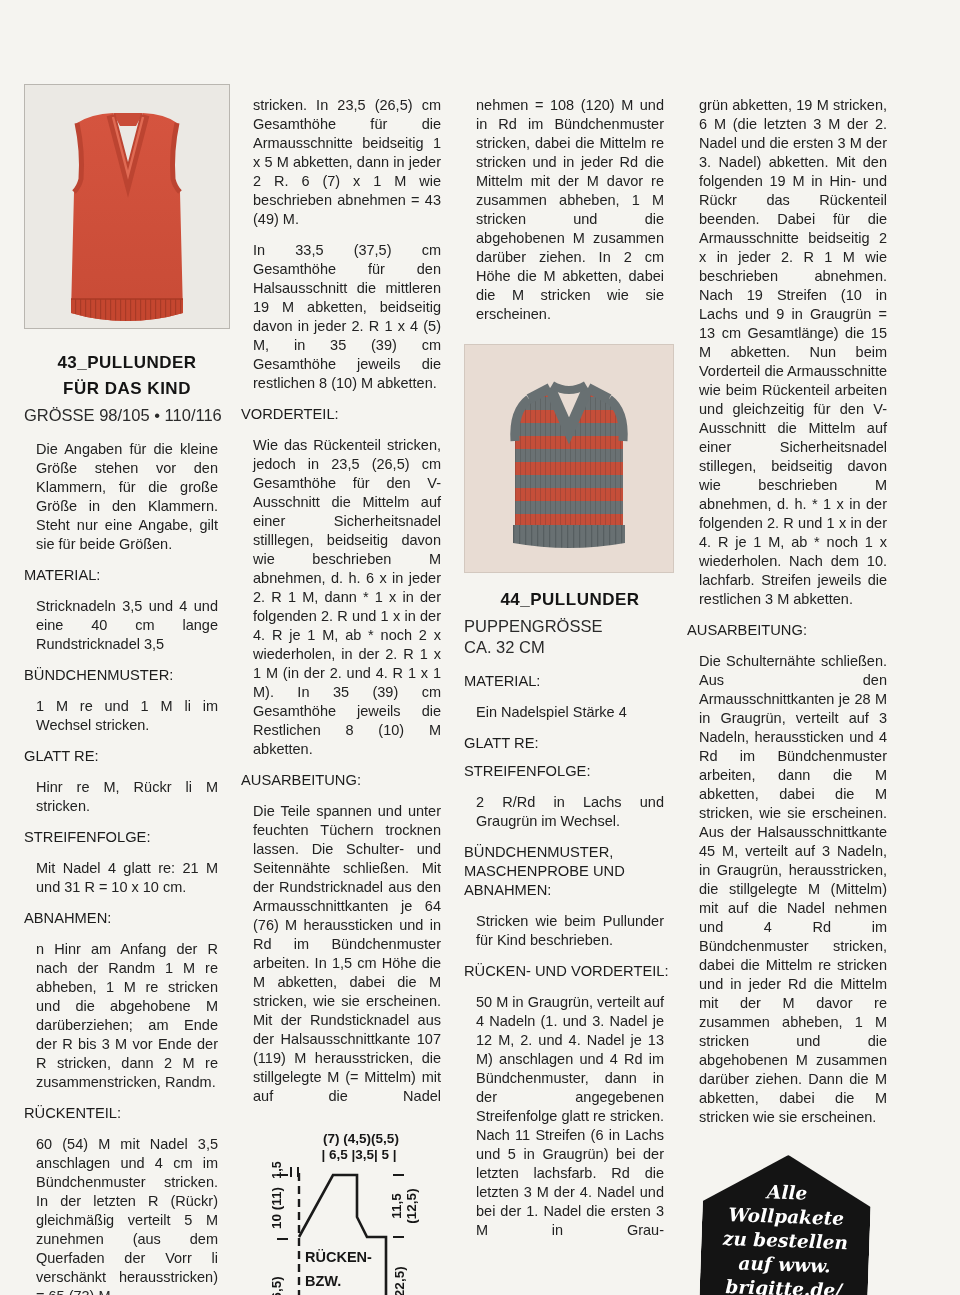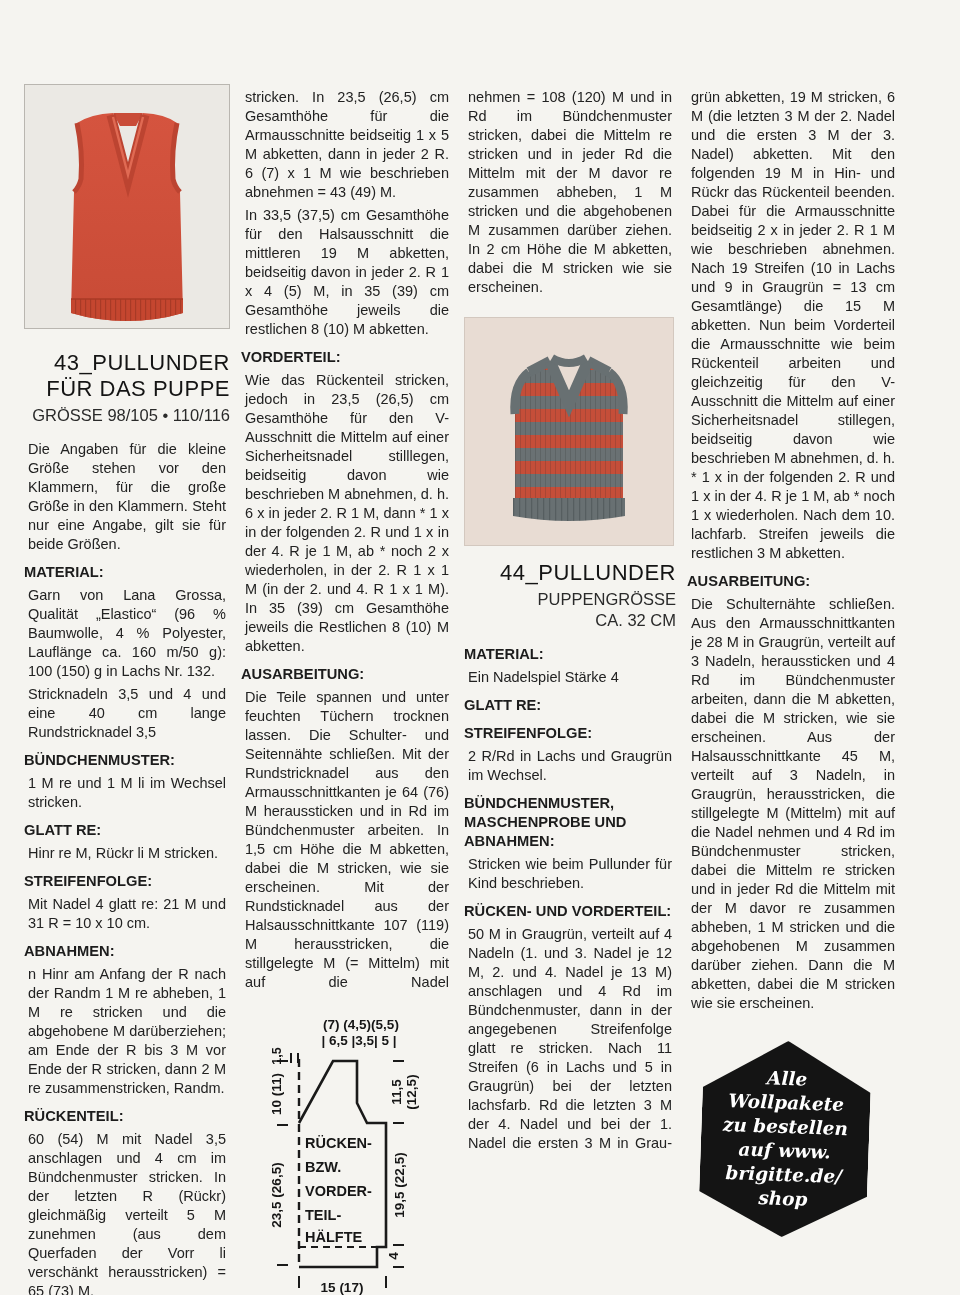--- a/index.html
+++ b/index.html
@@ -2,28 +2,28 @@
 <html><head>
 <meta charset="utf-8">
 <style>
   html,body{margin:0;padding:0;}
   body{background:#fff;}
   .page{position:relative;width:960px;height:1295px;background:#f5f4f0;overflow:hidden;
         font-family:"Liberation Sans",sans-serif;color:#222;}
   .cols{display:flex;gap:11px;padding:84px 0 0 24px;}
   .col1{width:206px;flex:none;}
   .colw{width:212px;flex:none;}
-  p{margin:4px;text-align:justify;font-size:14.5px;line-height:19px;}
+  p{margin:12px;text-align:justify;font-size:14.5px;line-height:19px;}
   p.cont{text-align-last:justify;}
-  .h{margin:9px 0 1px;font-size:14.7px;line-height:19px;font-weight:700;color:#1c1c1c;}
+  .h{margin:9px 0 1px;font-size:14.7px;line-height:19px;font-weight:400;color:#1c1c1c;}
   .preline{white-space:pre-line;}
   .photo1{width:204px;height:243px;border:1px solid #b9b6b0;background:#ebe9e4;margin-bottom:21px;}
   .photo2{width:208px;height:227px;border:1px solid #d3c8bf;background:#e8dcd3;margin:20px 0 14px;}
-  .title{text-align:right;font-weight:400;font-size:22px;line-height:26px;letter-spacing:.5px;color:#141414;}
-  .subtitle{text-align:right;font-size:16.5px;line-height:21px;margin:3px 0 14px;color:#2a2a2a;}
+  .title{text-align:center;font-weight:700;font-size:17px;line-height:26px;letter-spacing:.5px;color:#141414;}
+  .subtitle{text-align:left;font-size:16.5px;line-height:21px;margin:3px 0 14px;color:#2a2a2a;}
   .diagram{margin-top:23px;}
   .diagram text{font-family:"Liberation Sans",sans-serif;font-weight:700;fill:#161616;}
   .badge{width:168px;height:196px;margin:28px 0 0 14px;background:#141414;
          clip-path:polygon(50% 0%,100% 25%,100% 78%,50% 100%,0% 78%,0% 25%);
          transform:rotate(2deg);
          display:flex;flex-direction:column;justify-content:center;text-align:center;
          color:#fff;font-family:"DejaVu Serif",serif;font-style:italic;font-weight:700;}
   .badge div{font-size:18.5px;line-height:24px;}
 </style>
 </head>
@@ -52,27 +52,26 @@
           <path d="M86,30 L103,95 L120,30" fill="none" stroke="#bc4431" stroke-width="9"></path>
           <path d="M88,32 L103,90 L118,32" fill="none" stroke="#e06a53" stroke-width="2.4"></path>
           <path d="M52,38 Q58,66 56,94 Q54,102 49,107" fill="none" stroke="#bc4431" stroke-width="5"></path>
           <path d="M152,38 Q146,66 148,94 Q150,102 155,107" fill="none" stroke="#bc4431" stroke-width="5"></path>
           <path d="M46,214 L158,214 L158,228 Q131,236 102,236 Q73,236 46,228 Z" fill="url(#rib1)"></path>
           <line x1="46" y1="214" x2="158" y2="214" stroke="#a83a26" stroke-width="1.5"></line>
         </svg>
       </div>
 
       <div class="title">43_PULLUNDER</div>
-      <div class="title">FÜR DAS PUPPE</div>
+      <div class="title">FÜR DAS KIND</div>
       <div class="subtitle">GRÖSSE 98/105 • 110/116</div>
 
       <p>Die Angaben für die kleine Größe stehen vor den Klammern, für die große Größe in den Klammern. Steht nur eine Angabe, gilt sie für beide Größen.</p>
 
       <div class="h">MATERIAL:</div>
-      <p>Garn von Lana Grossa, Qualität „Elastico“ (96 % Baumwolle, 4 % Polyester, Lauflänge ca. 160 m/50 g): 100 (150) g in Lachs Nr. 132.</p>
       <p>Stricknadeln 3,5 und 4 und eine 40 cm lange Rundstricknadel 3,5</p>
 
       <div class="h">BÜNDCHENMUSTER:</div>
       <p>1 M re und 1 M li im Wechsel stricken.</p>
 
       <div class="h">GLATT RE:</div>
       <p>Hinr re M, Rückr li M stricken.</p>
 
       <div class="h">STREIFENFOLGE:</div>
       <p>Mit Nadel 4 glatt re: 21 M und 31 R = 10 x 10 cm.</p>

